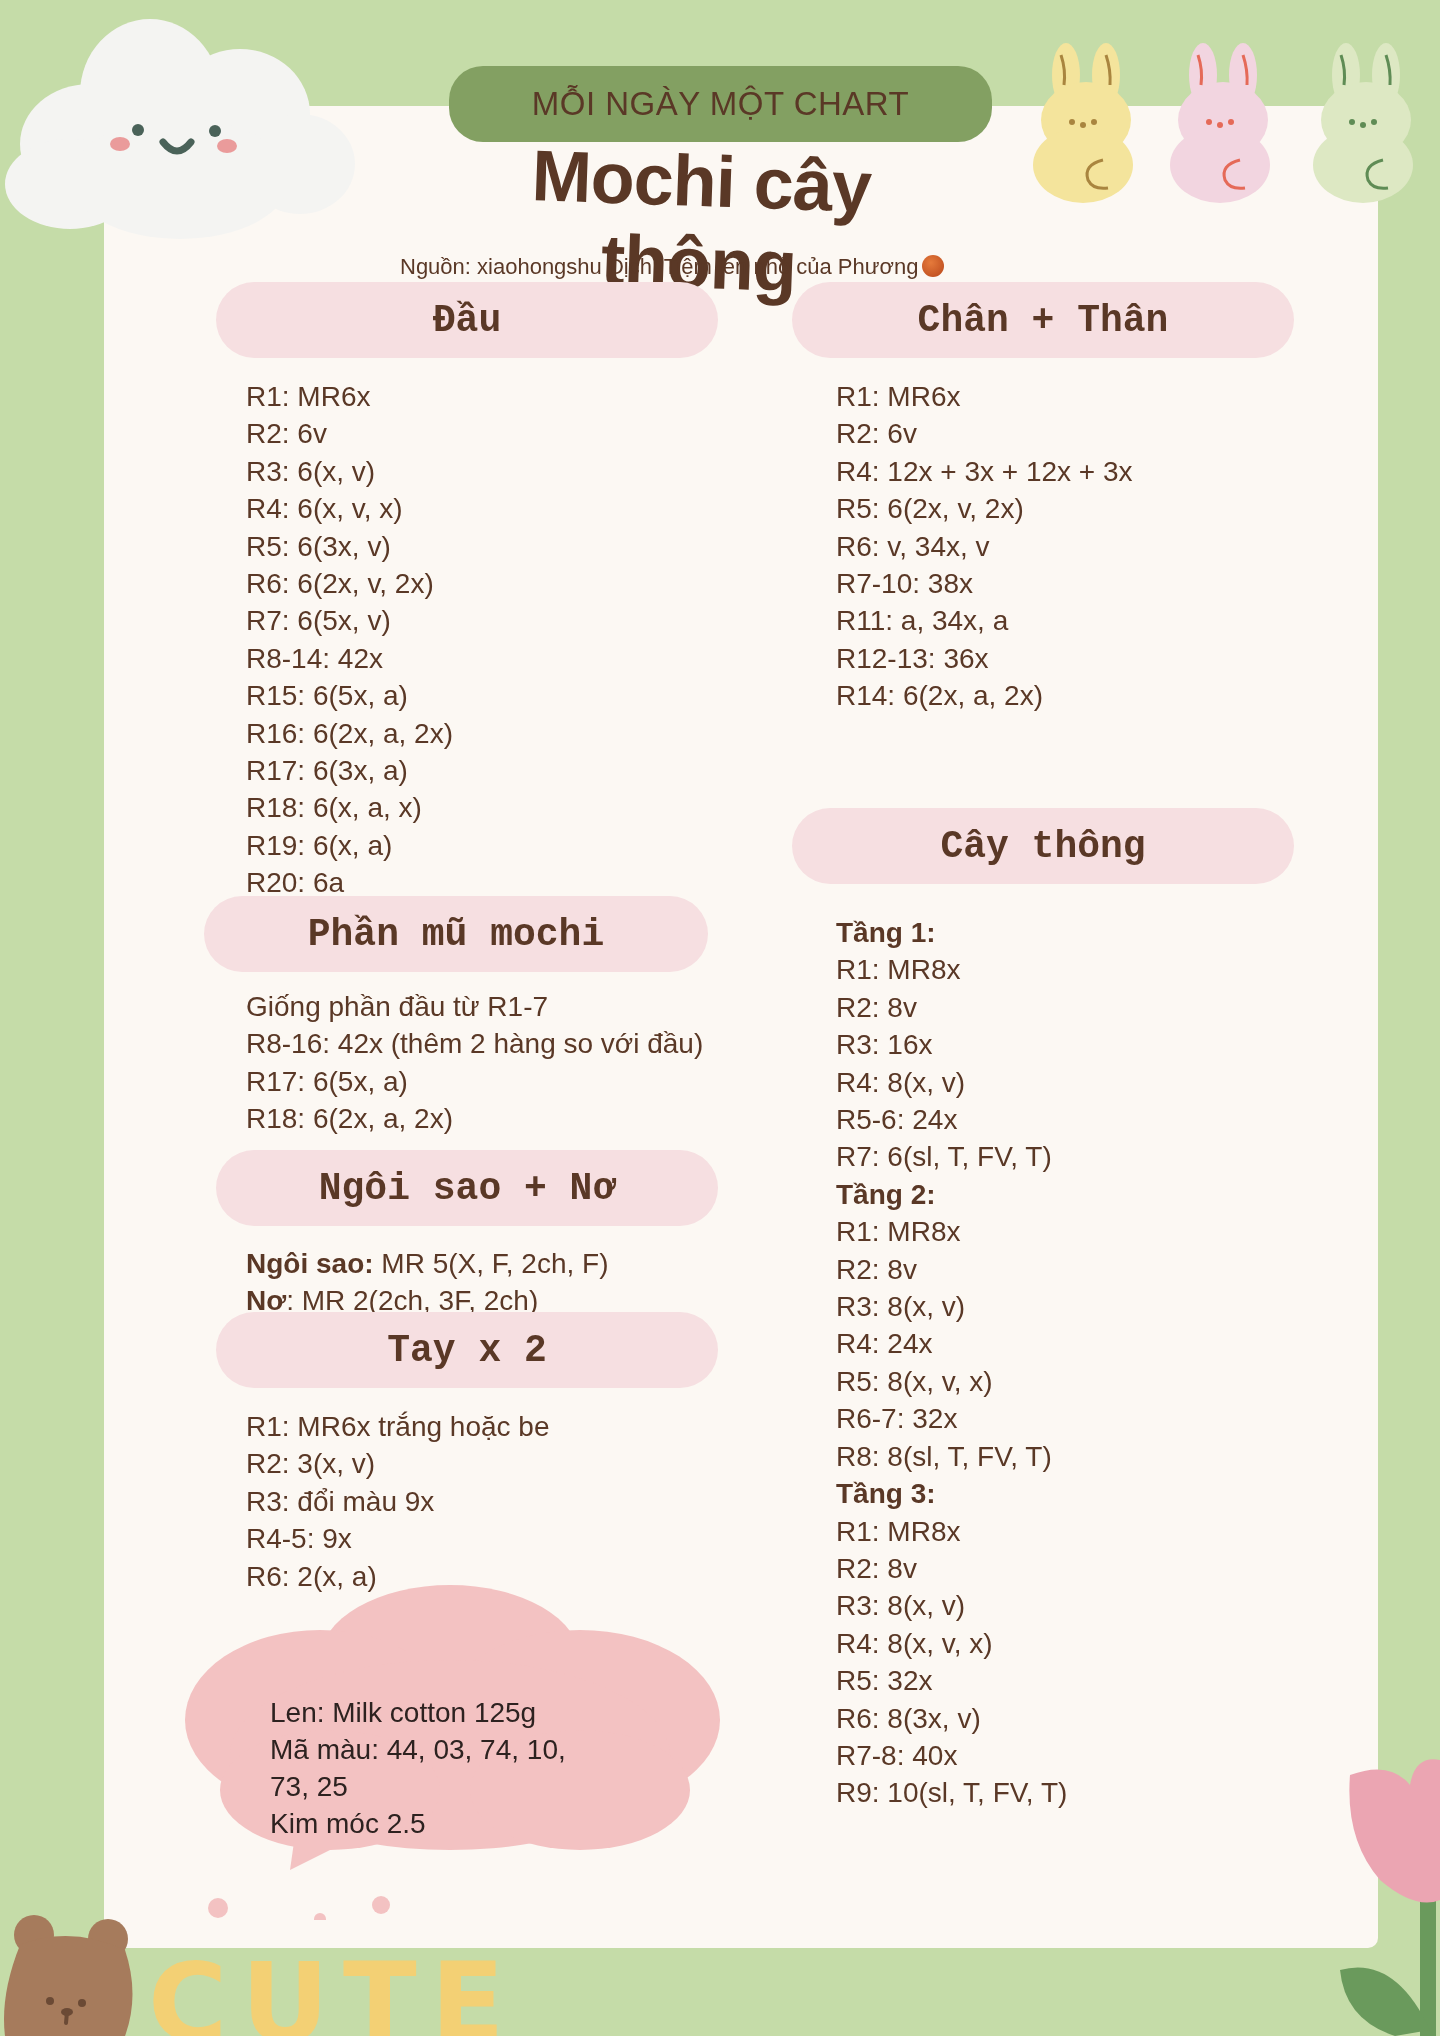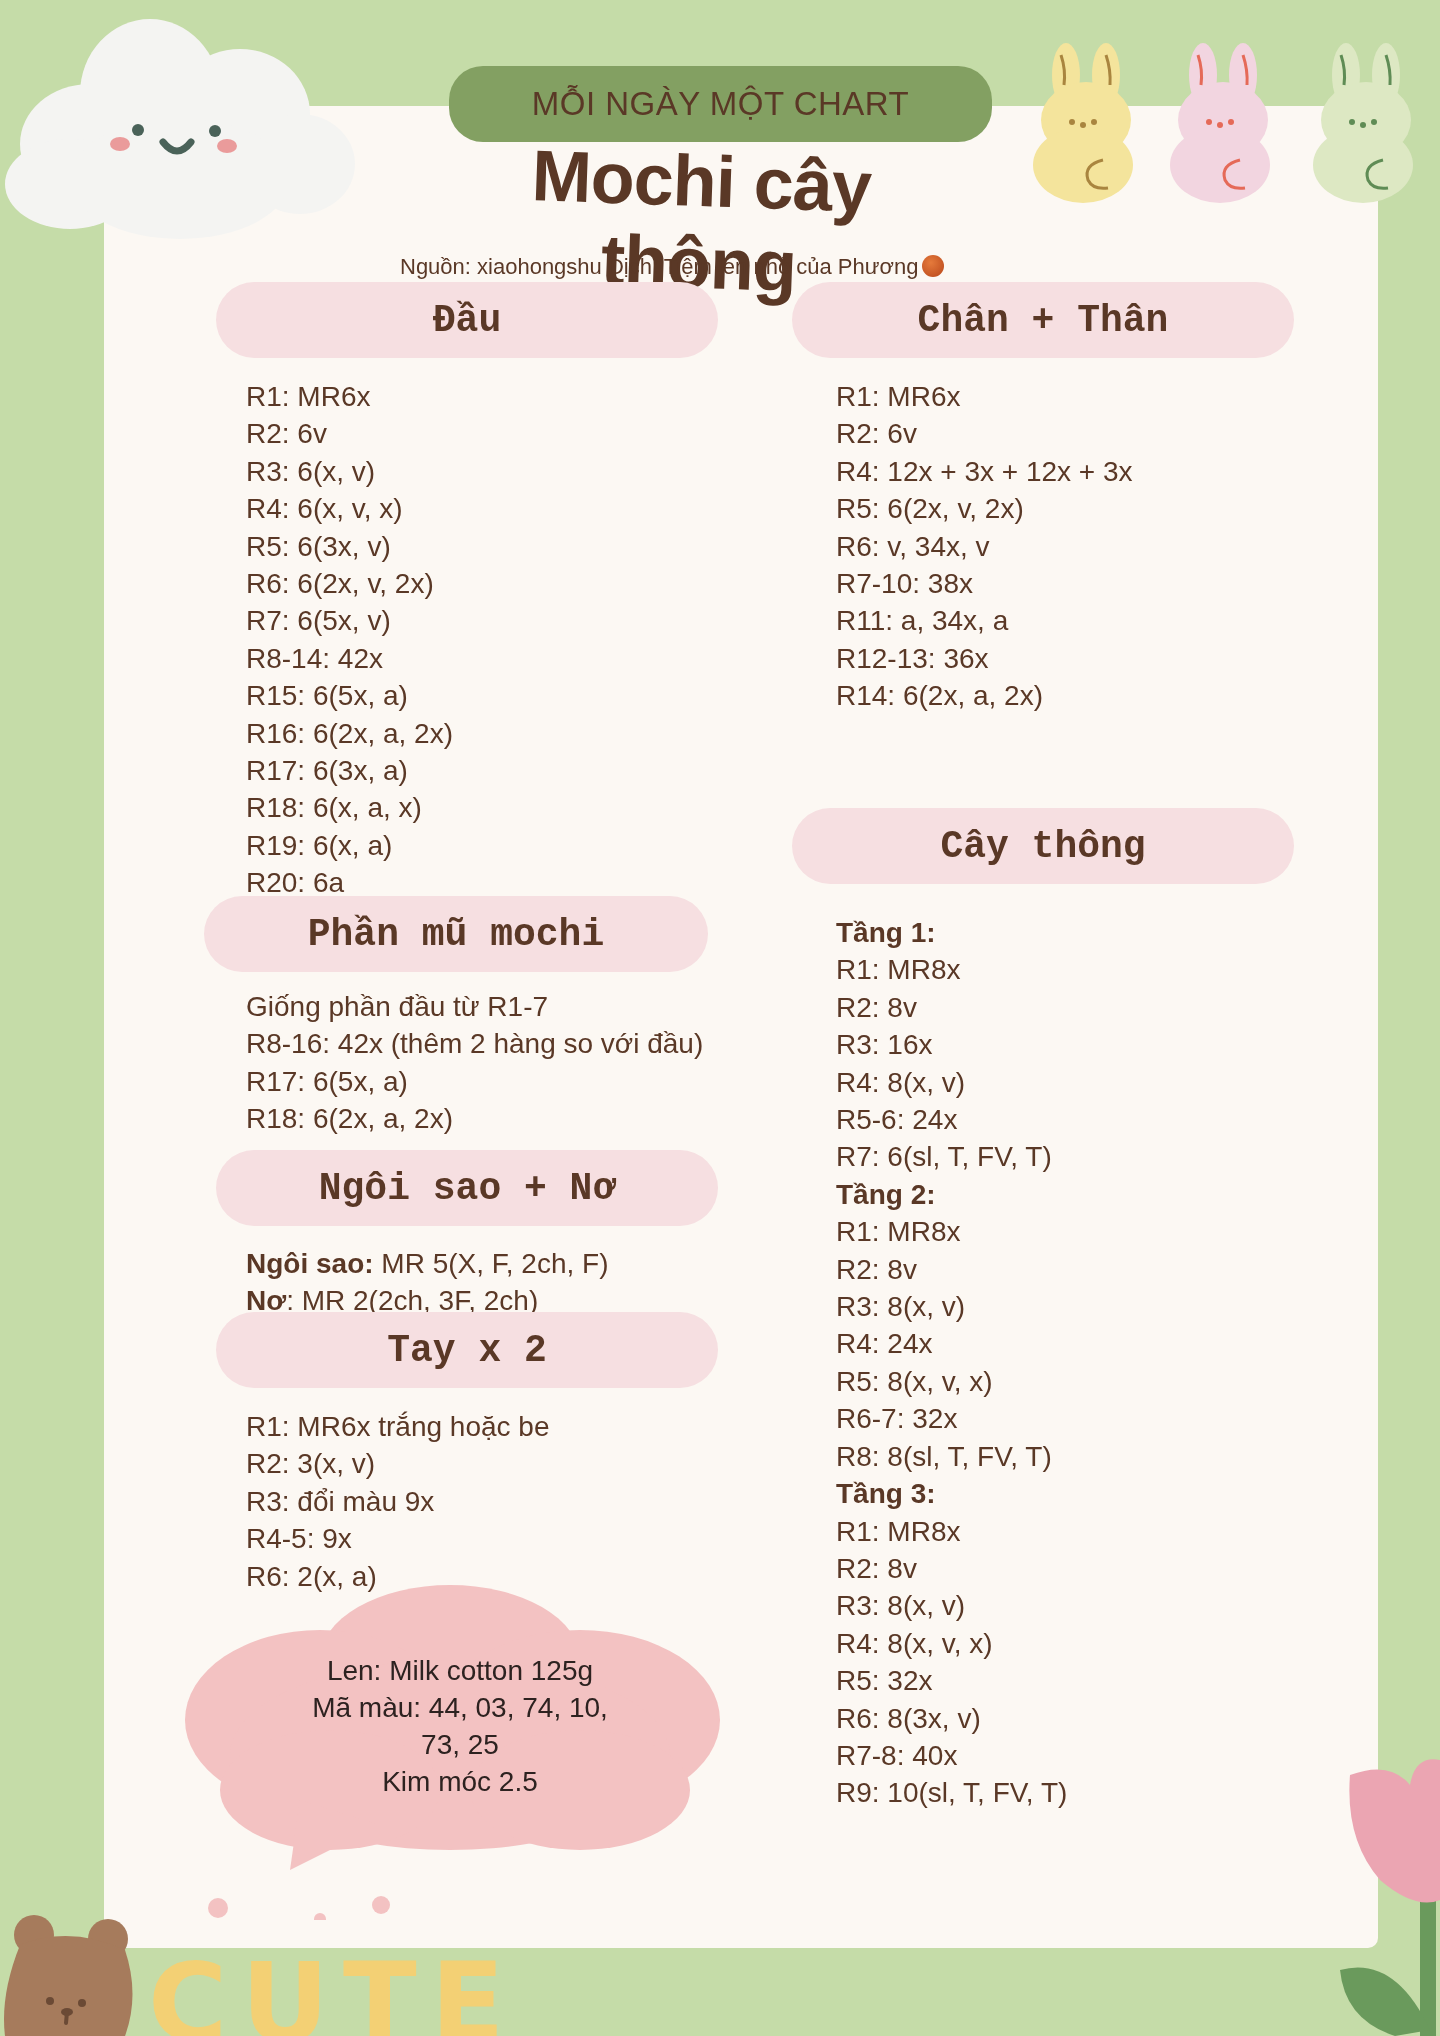--- a/index.html
+++ b/index.html
@@ -42,21 +42,21 @@
     font-size: 38px; font-weight: bold; color: #5a3826; font-family: Liberation Mono, monospace;
   }
   .lines {
     position: absolute; font-size: 28px; line-height: 37.4px; color: #5a3826;
     margin: 12px; padding: 0; list-style: none;
   }
   .lines li { white-space: nowrap; }
   .lines li.wrap { white-space: normal; }
   .lines .bold { font-weight: bold; }
   .bubble-text {
-    position: absolute; left: 270px; top: 1652px; width: 380px; text-align: center;
+    position: absolute; left: 270px; top: 1694px; width: 380px; text-align: left;
     font-size: 28px; line-height: 37px; color: #2d2220;
   }
   .deco { position: absolute; }
   .cute-text {
     position: absolute; left: 148px; top: 1940px;
     font-size: 108px; font-weight: bold; color: #f3d074; letter-spacing: 14px;
     font-family: "DejaVu Sans", sans-serif;
   }
 </style>
 </head>

